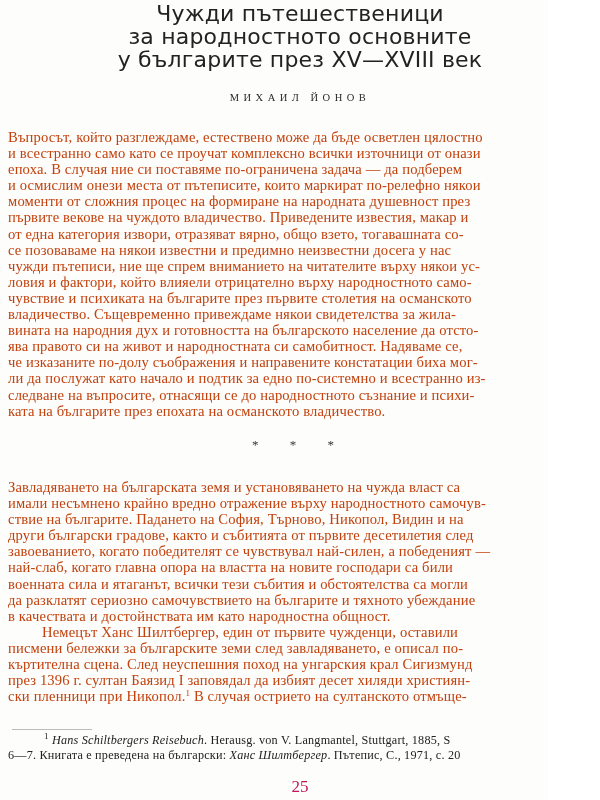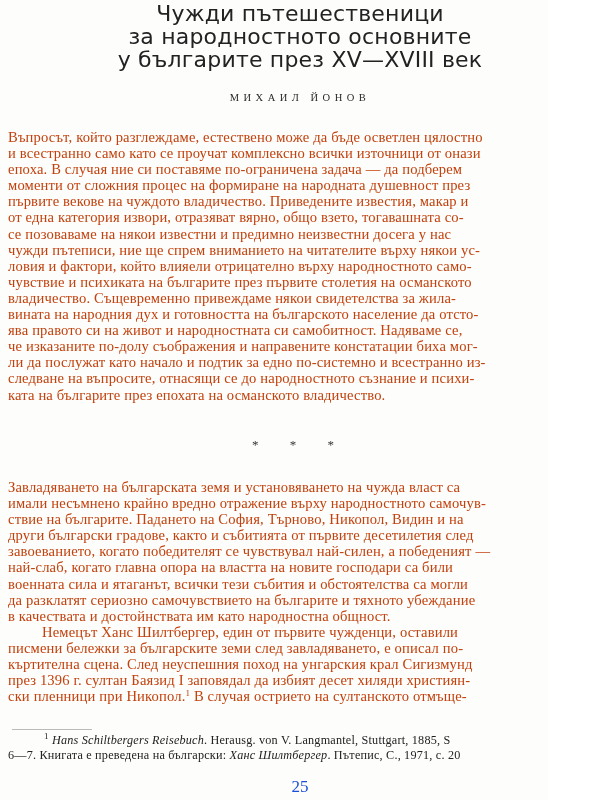--- a/index.html
+++ b/index.html
@@ -91,40 +91,41 @@
     .footnote .ln.first { padding-left: 36px; }
     .footnote i { font-style: italic; }
     sup { font-size: 9px; vertical-align: 5px; line-height: 0; }
     .page-number {
       position: absolute;
       left: 0;
       width: 600px;
       top: 777px;
       text-align: center;
       font-size: 17px;
-      color: #1d4ed8;
+      color: #be185d;
     }
   </style>
 </head>
 <body>
 
 <div class="page">
 
   <div class="title">
     <span class="line">Чужди пътешественици</span>
     <span class="line">за народностното основните</span>
     <span class="line">у българите през XV—XVIII век</span>
   </div>
 
   <div class="author">МИХАИЛ ЙОНОВ</div>
 
   <div class="body-text para1">
     <span class="ln">Въпросът, който разглеждаме, естествено може да бъде осветлен цялостно</span>
     <span class="ln">и всестранно само като се проучат комплексно всички източници от онази</span>
     <span class="ln">епоха. В случая ние си  поставяме по-ограничена задача — да подберем</span>
+    <span class="ln">и осмислим онези места от пътеписите, които маркират по-релефно някои</span>
     <span class="ln">моменти от сложния процес на формиране на народната душевност през</span>
     <span class="ln">първите векове на чуждото владичество. Приведените известия, макар и</span>
     <span class="ln">от една категория извори, отразяват вярно, общо взето, тогавашната со-</span>
     <span class="ln">се позоваваме на някои известни и предимно неизвестни досега у нас</span>
     <span class="ln">чужди пътеписи, ние ще спрем вниманието на читателите върху някои ус-</span>
     <span class="ln">ловия и фактори, който влияели отрицателно върху народностното само-</span>
     <span class="ln">чувствие и психиката на българите през първите столетия на османското</span>
     <span class="ln">владичество. Същевременно привеждаме някои свидетелства за жила-</span>
     <span class="ln">вината на народния дух и готовността на българското население да отсто-</span>
     <span class="ln">ява правото си на живот и народностната си самобитност. Надяваме се,</span>

